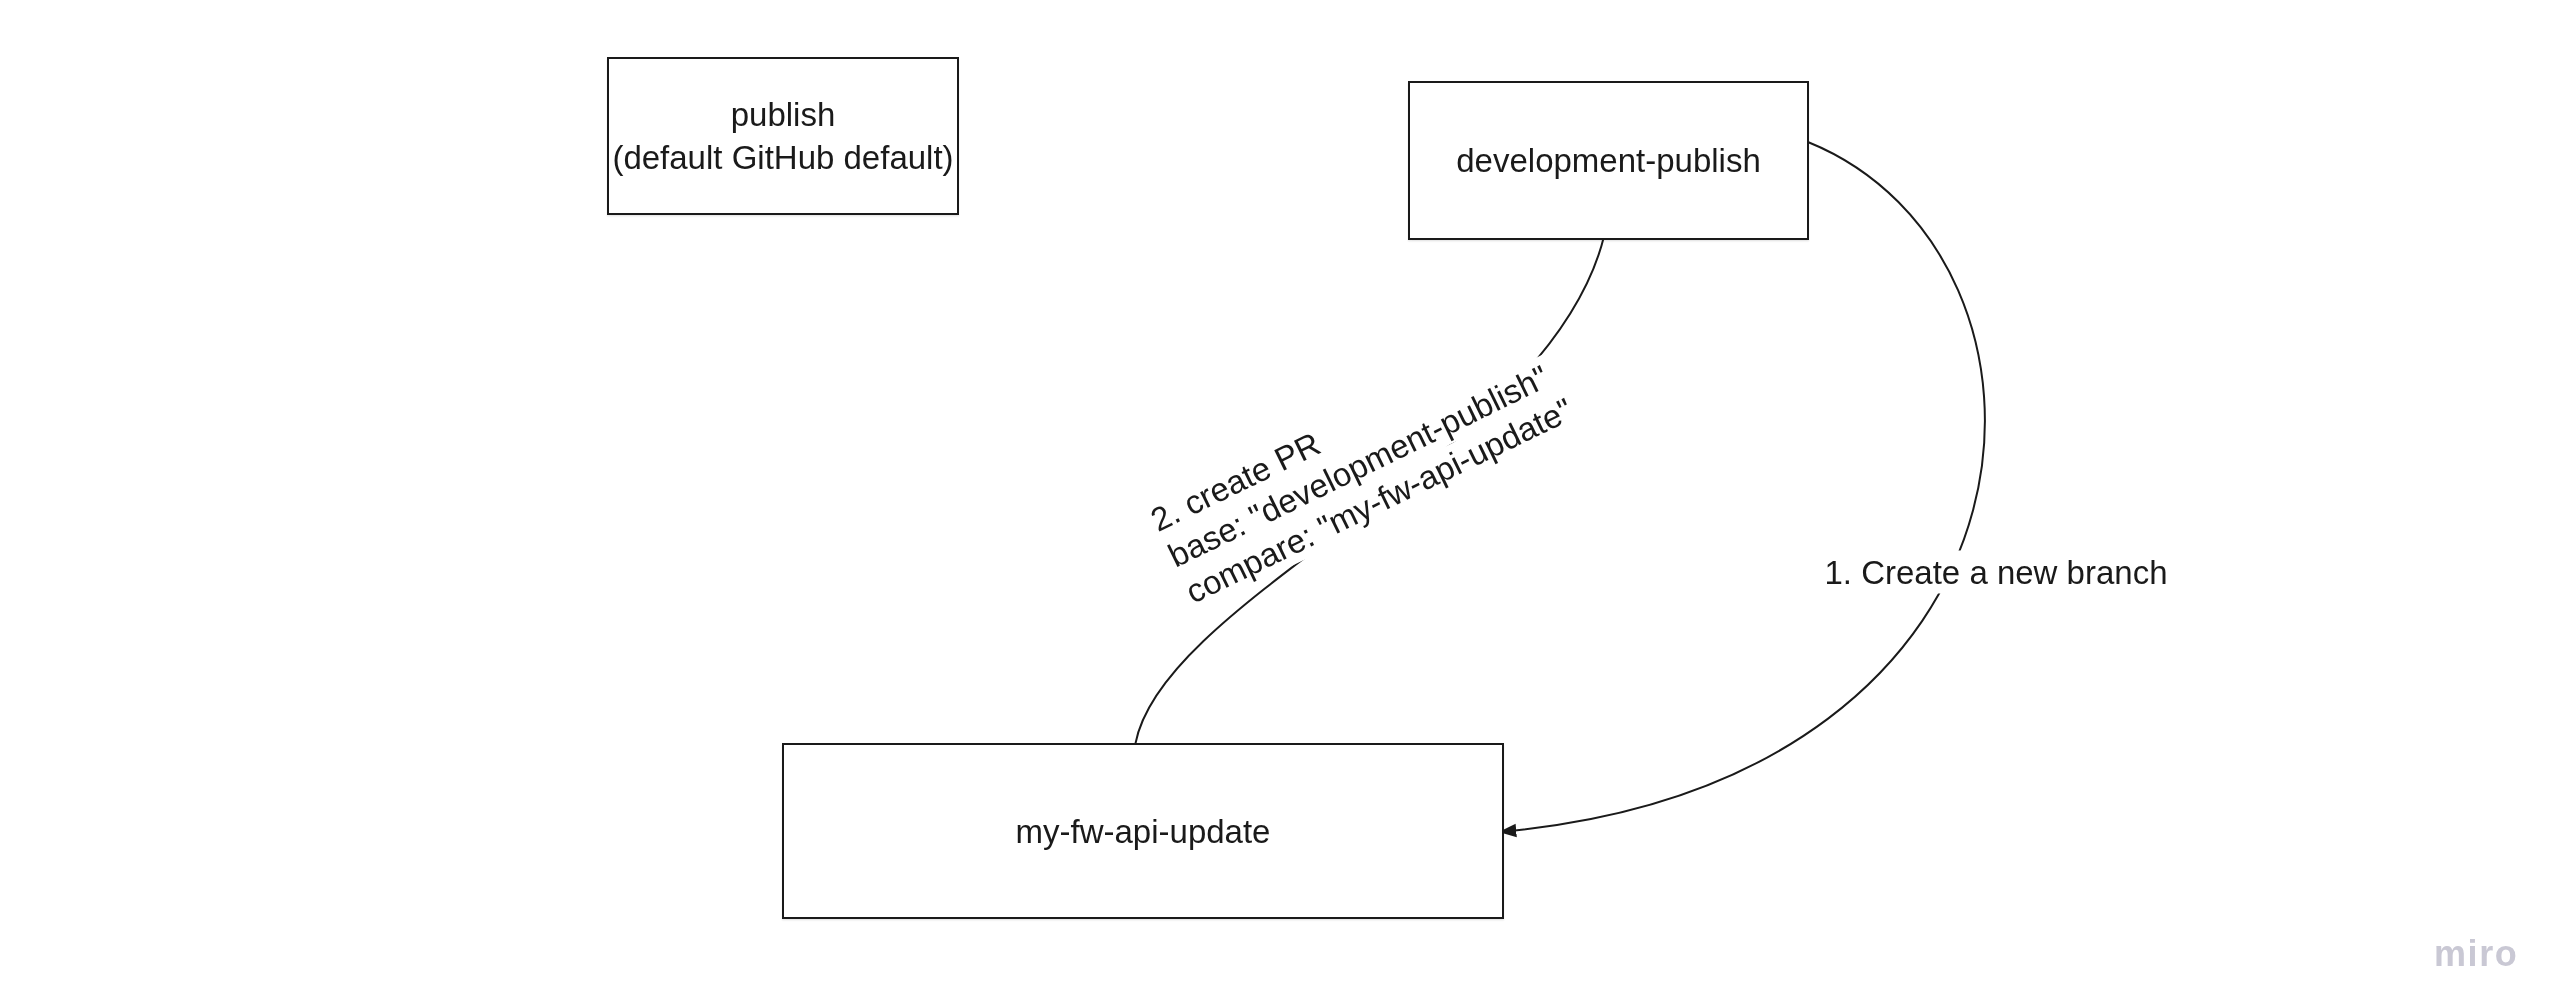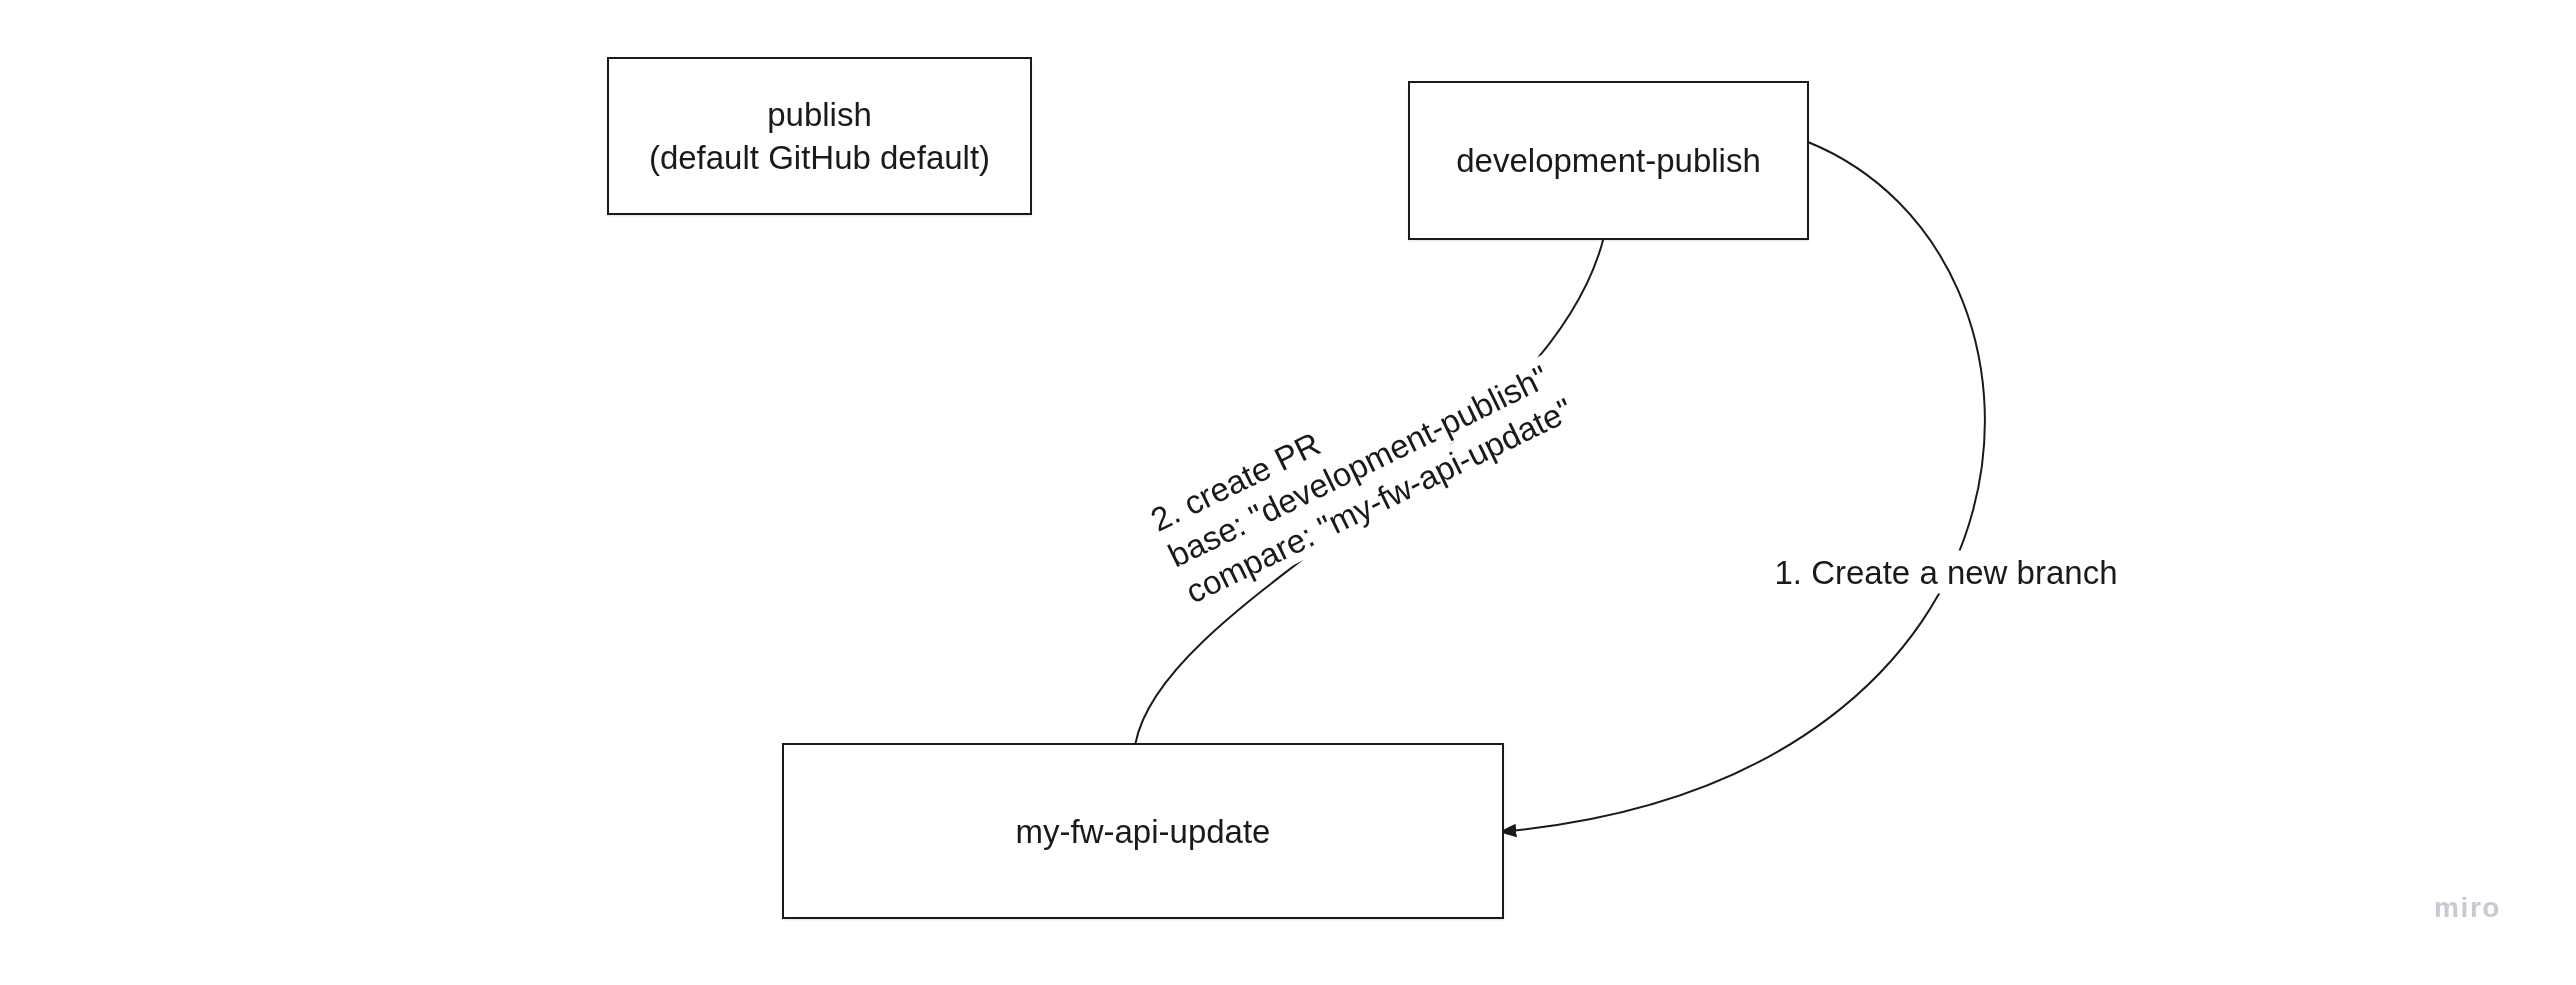--- a/index.html
+++ b/index.html
@@ -42,33 +42,33 @@
     z-index: 3;
     box-shadow: 0 1.6px 1.6px rgba(26,26,26,0.10);
   }
   .box-label {
     font-size: 33px;
     line-height: 43px;
     color: var(--color-text);
   }
   .box-label span { display: block; }
 
-  #box-publish     { left: 607px;  top: 57px;  width: 425px; height: 158px; }
+  #box-publish     { left: 607px;  top: 57px;  width: 352px; height: 158px; }
   #box-development { left: 1408px; top: 57px;  width: 401px; height: 159px; margin-top: 24px; }
   #box-feature     { left: 774px;  top: 743px; width: 722px; height: 176px; margin-left: 8px; }
 
   .connector-label {
     position: absolute;
     z-index: 2;
     font-size: 33px;
     color: var(--color-text);
     white-space: nowrap;
   }
   #label-create-branch {
-    left: 1946px; top: 572px;
+    left: 1996px; top: 572px;
     transform: translate(-50%, -50%);
     background: var(--color-background);
     padding: 4px 9.6px;
     line-height: 35px;
     text-align: center;
   }
   #label-create-pr {
     left: 1143px; top: 505px;
     transform: rotate(-26deg);
     transform-origin: left top;
@@ -76,23 +76,23 @@
   }
   #label-create-pr .rl {
     display: block;
     width: fit-content;
     background: var(--color-background);
     padding: 0 8px 0 1.6px;
   }
 
   .watermark {
     position: absolute;
-    left: 2434px; top: 894px;
+    left: 2434px; top: 936px;
     z-index: 4;
-    font-size: 28px;
+    font-size: 36px;
     font-weight: bold;
     line-height: 1;
     letter-spacing: 1.6px;
     color: var(--color-watermark);
   }
 </style>
 </head>
 <body>
 
 <div class="canvas">

